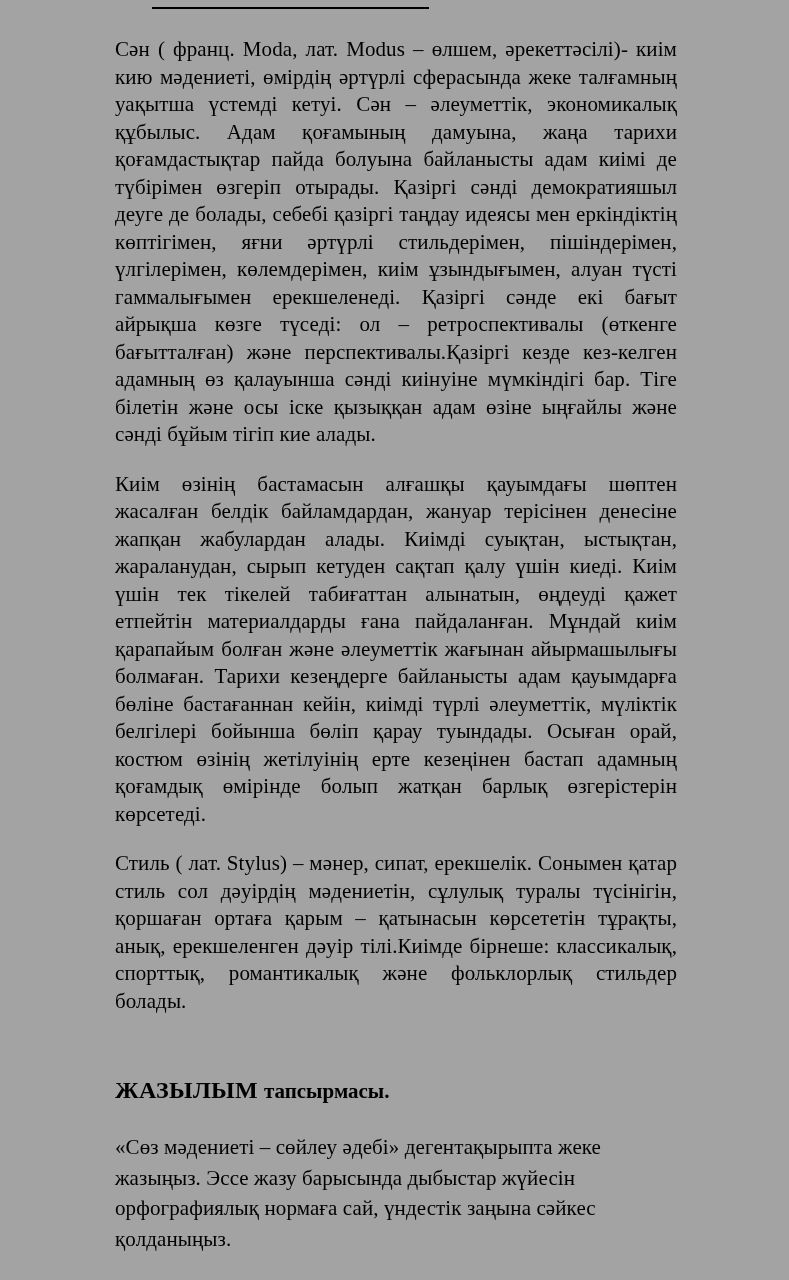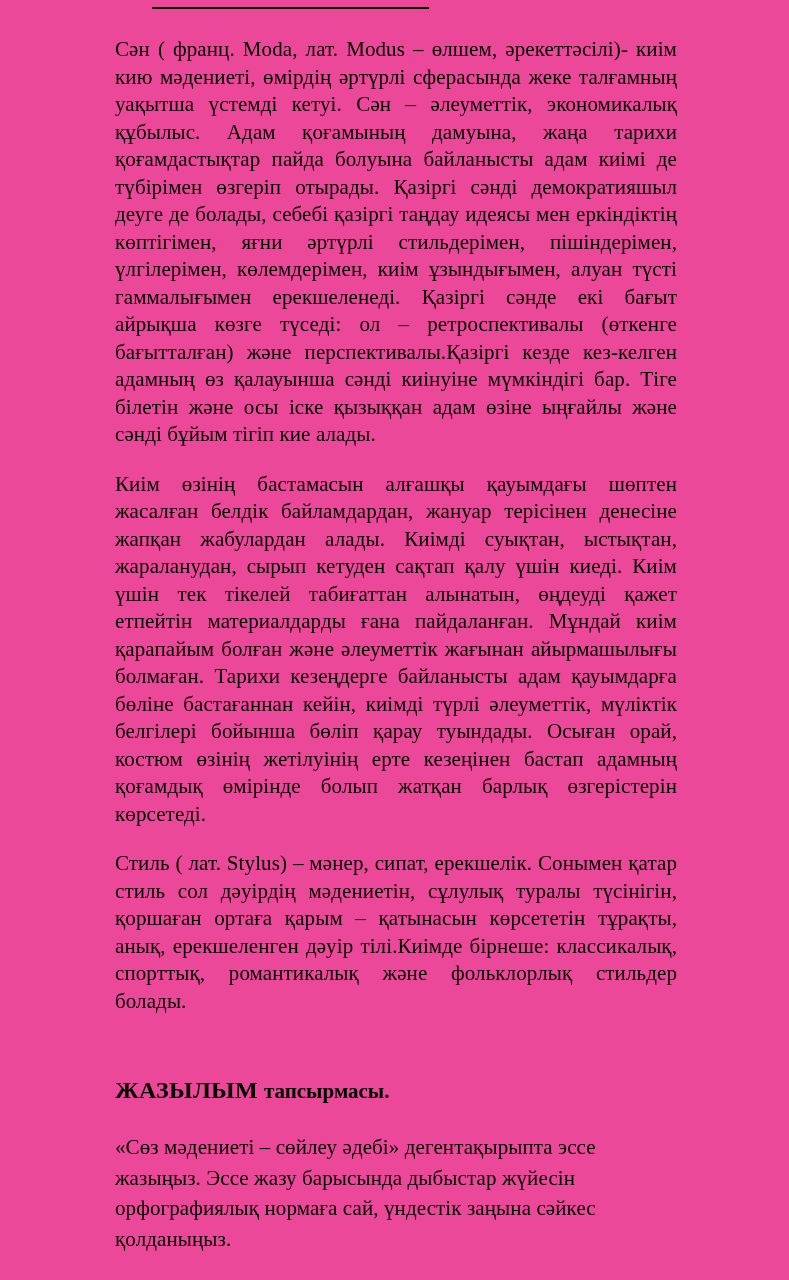--- a/index.html
+++ b/index.html
@@ -13,21 +13,21 @@
     height: 1280px;
     font-family: "Liberation Serif", "DejaVu Serif", serif;
     color: #000000;
     overflow: hidden;
   }
 
   .page {
     position: relative;
     width: 789px;
     height: 1280px;
-    background: #ec4899;
+    background: #a3a3a3;
     padding: 36px 112px 0 115px;
     overflow: hidden;
   }
 
   .top-rule {
     position: absolute;
     top: 7px;
     left: 152px;
     width: 277px;
     height: 2px;
@@ -79,15 +79,15 @@
   <p class="body-par">Сән ( франц. Moda, лат. Modus – өлшем, әрекеттәсілі)- киім кию мәдениеті, өмірдің әртүрлі сферасында жеке талғамның уақытша үстемді кетуі. Сән – әлеуметтік, экономикалық құбылыс. Адам қоғамының дамуына, жаңа тарихи қоғамдастықтар пайда болуына байланысты адам киімі де түбірімен өзгеріп отырады. Қазіргі сәнді демократияшыл деуге де болады, себебі қазіргі таңдау идеясы мен еркіндіктің көптігімен, яғни әртүрлі стильдерімен, пішіндерімен, үлгілерімен, көлемдерімен, киім ұзындығымен, алуан түсті гаммалығымен ерекшеленеді. Қазіргі сәнде екі бағыт айрықша көзге түседі: ол – ретроспективалы (өткенге бағытталған) және перспективалы.Қазіргі кезде кез-келген адамның өз қалауынша сәнді киінуіне мүмкіндігі бар. Тіге білетін және осы іске қызыққан адам өзіне ыңғайлы және сәнді бұйым тігіп кие алады.</p>
 
   <p class="body-par">Киім өзінің бастамасын алғашқы қауымдағы шөптен жасалған белдік байламдардан, жануар терісінен денесіне жапқан жабулардан алады. Киімді суықтан, ыстықтан, жараланудан, сырып кетуден сақтап қалу үшін киеді. Киім үшін тек тікелей табиғаттан алынатын, өңдеуді қажет етпейтін материалдарды ғана пайдаланған. Мұндай киім қарапайым болған және әлеуметтік жағынан айырмашылығы болмаған. Тарихи кезеңдерге байланысты адам қауымдарға бөліне бастағаннан кейін, киімді түрлі әлеуметтік, мүліктік белгілері бойынша бөліп қарау туындады. Осыған орай, костюм өзінің жетілуінің ерте кезеңінен бастап адамның қоғамдық өмірінде болып жатқан барлық өзгерістерін көрсетеді.</p>
 
   <p class="body-par">Стиль ( лат. Stylus) – мәнер, сипат, ерекшелік. Сонымен қатар стиль сол дәуірдің мәдениетін, сұлулық туралы түсінігін, қоршаған ортаға қарым – қатынасын көрсететін тұрақты, анық, ерекшеленген дәуір тілі.Киімде бірнеше: классикалық, спорттық, романтикалық және фольклорлық стильдер болады.</p>
 
   <h2 class="section-heading">
     <span class="heading-main">ЖАЗЫЛЫМ</span><span class="heading-sub">тапсырмасы.</span>
   </h2>
 
-  <p class="task-par">«Сөз мәдениеті – сөйлеу әдебі» дегентақырыпта эссе жазыңыз. Эссе жазу барысында дыбыстар жүйесін орфографиялық нормаға сай, үндестік заңына сәйкес қолданыңыз.</p>
+  <p class="task-par">«Сөз мәдениеті – сөйлеу әдебі» дегентақырыпта жеке жазыңыз. Эссе жазу барысында дыбыстар жүйесін орфографиялық нормаға сай, үндестік заңына сәйкес қолданыңыз.</p>
 
 </div>
 
 </body></html>

